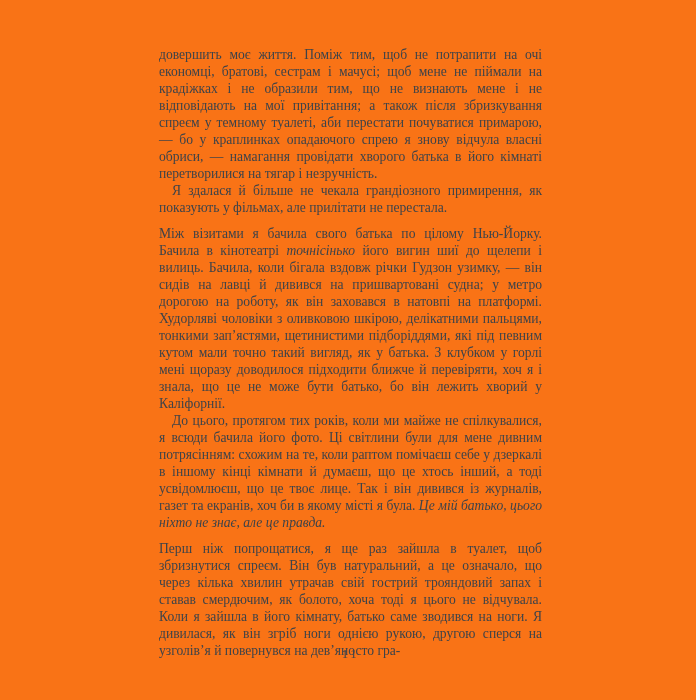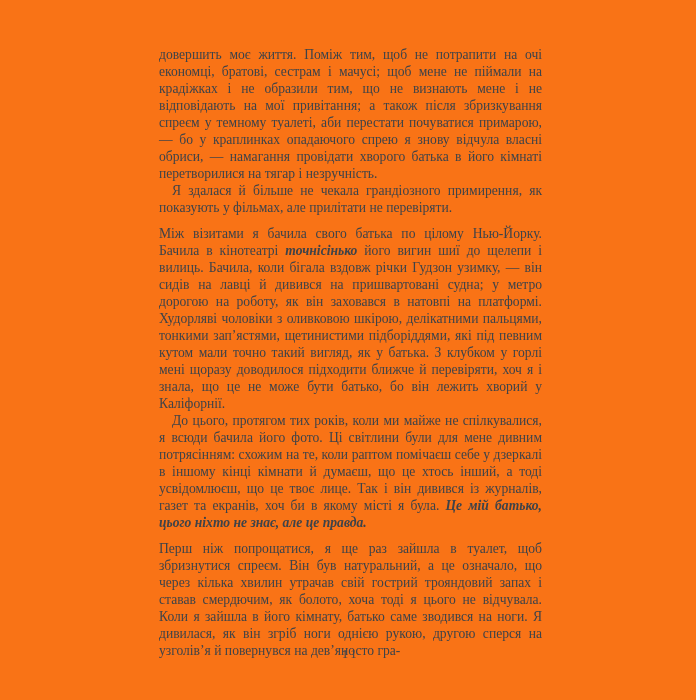--- a/index.html
+++ b/index.html
@@ -35,40 +35,39 @@
     padding: 0;
   }
   .para.indent {
     text-indent: 13px;
   }
   .para.sec-gap {
     margin-top: 9px;
   }
   .para em {
     font-style: italic;
-    font-weight: bold;
   }
   .folio {
     margin-top: 16px;
     width: 383px;
     margin-left: 159px;
     text-align: center;
     color: #3e4349;
     font-size: 13px;
     letter-spacing: 2.5px;
     position: absolute;
     left: 0;
     top: 630px;
   }
 </style>
 </head>
 <body>
 
 <div class="book-page">
   <div class="page-text">
     <p class="para"><span>довершить моє життя. Поміж тим, щоб не потрапити на очі економці, братові, сестрам і мачусі; щоб мене не піймали на крадіжках і не образили тим, що не визнають мене і не відповідають на мої привітання; а також після збризкування спреєм у темному туалеті, аби перестати почуватися примарою, — бо у краплинках опадаючого спрею я знову відчула власні обриси, — намагання провідати хворого батька в його кімнаті перетворилися на тягар і незручність.</span></p>
-    <p class="para indent"><span>Я здалася й більше не чекала грандіозного примирення, як показують у фільмах, але прилітати не перевіряти.</span></p>
+    <p class="para indent"><span>Я здалася й більше не чекала грандіозного примирення, як показують у фільмах, але прилітати не перестала.</span></p>
     <p class="para sec-gap"><span>Між візитами я бачила свого батька по цілому Нью-Йорку. Бачила в кінотеатрі </span><em>точнісінько</em><span> його вигин шиї до щелепи і вилиць. Бачила, коли бігала вздовж річки Гудзон узимку, — він сидів на лавці й дивився на пришвартовані судна; у метро дорогою на роботу, як він заховався в натовпі на платформі. Худорляві чоловіки з оливковою шкірою, делікатними пальцями, тонкими зап’ястями, щетинистими підборіддями, які під певним кутом мали точно такий вигляд, як у батька. З клубком у горлі мені щоразу доводилося підходити ближче й перевіряти, хоч я і знала, що це не може бути батько, бо він лежить хворий у Каліфорнії.</span></p>
     <p class="para indent"><span>До цього, протягом тих років, коли ми майже не спілкувалися, я всюди бачила його фото. Ці світлини були для мене дивним потрясінням: схожим на те, коли раптом помічаєш себе у дзеркалі в іншому кінці кімнати й думаєш, що це хтось інший, а тоді усвідомлюєш, що це твоє лице. Так і він дивився із журналів, газет та екранів, хоч би в якому місті я була. </span><em>Це мій батько, цього ніхто не знає, але це правда.</em></p>
     <p class="para sec-gap"><span>Перш ніж попрощатися, я ще раз зайшла в туалет, щоб збризнутися спреєм. Він був натуральний, а це означало, що через кілька хвилин утрачав свій гострий трояндовий запах і ставав смердючим, як болото, хоча тоді я цього не відчувала. Коли я зайшла в його кімнату, батько саме зводився на ноги. Я дивилася, як він згріб ноги однією рукою, другою сперся на узголів’я й повернувся на дев’яносто гра-</span></p>
   </div>
   <div class="folio">11</div>
 </div>
 
 </body></html>

